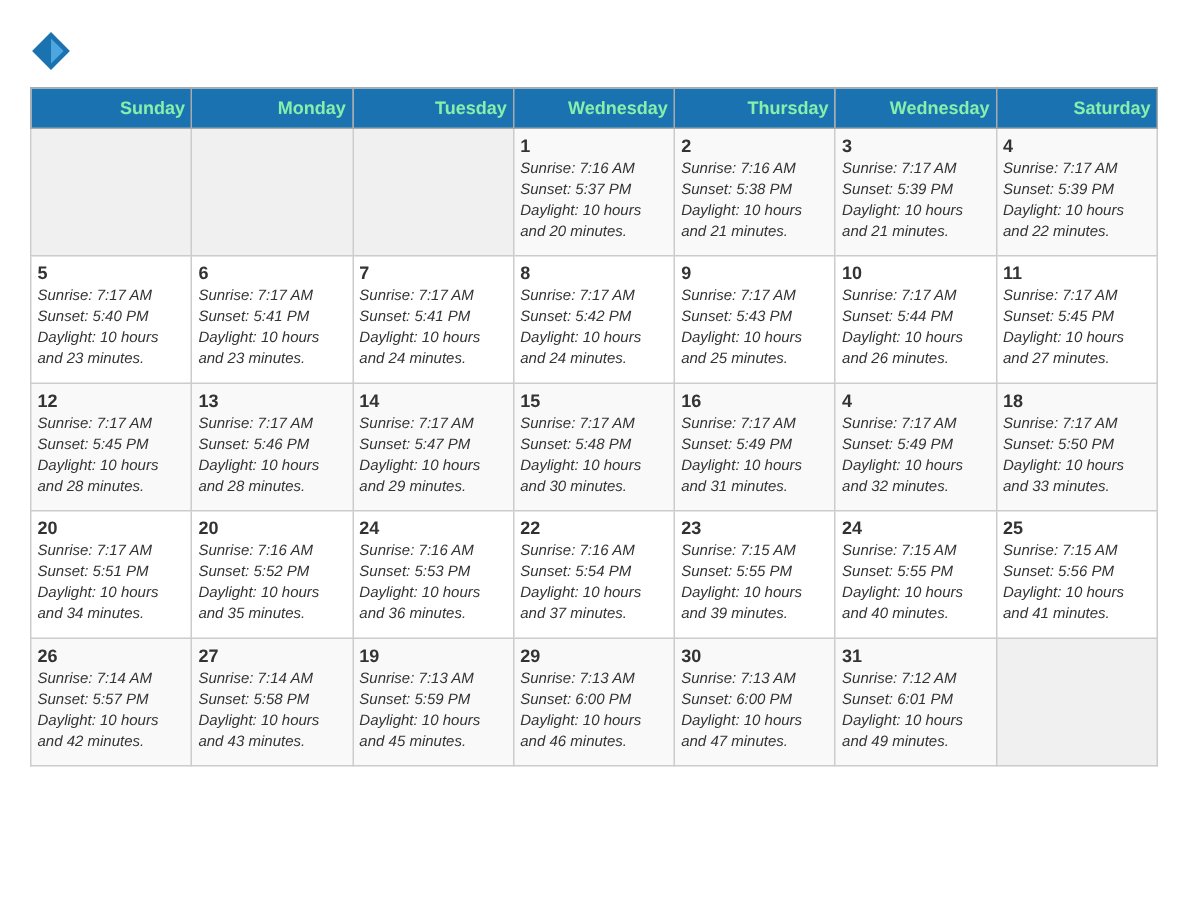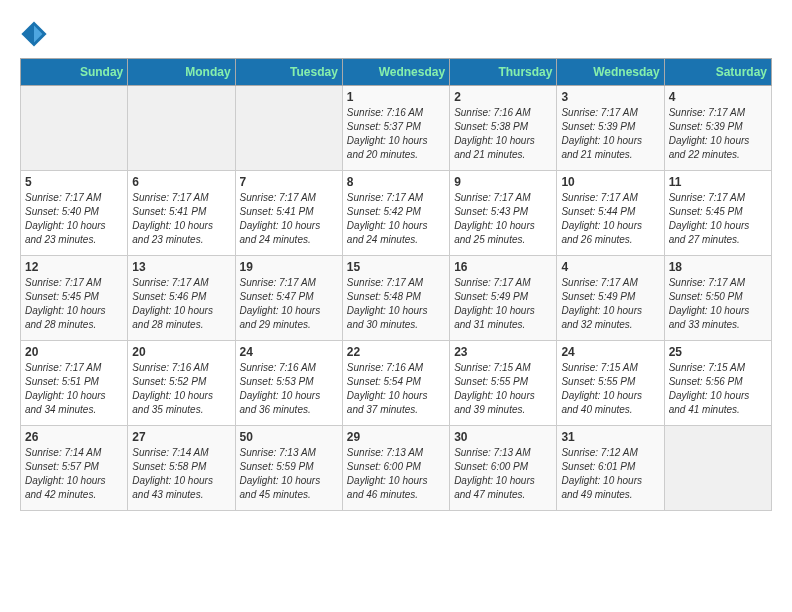--- a/index.html
+++ b/index.html
@@ -213,21 +213,21 @@
 and 28 minutes.</div>
         </td>
         <td>
           <div class="day-num">13</div>
           <div class="day-info" style="white-space: pre-line;">Sunrise: 7:17 AM
 Sunset: 5:46 PM
 Daylight: 10 hours
 and 28 minutes.</div>
         </td>
         <td>
-          <div class="day-num">19</div>
+          <div class="day-num">14</div>
           <div class="day-info" style="white-space: pre-line;">Sunrise: 7:17 AM
 Sunset: 5:47 PM
 Daylight: 10 hours
 and 29 minutes.</div>
         </td>
         <td>
           <div class="day-num">15</div>
           <div class="day-info" style="white-space: pre-line;">Sunrise: 7:17 AM
 Sunset: 5:48 PM
 Daylight: 10 hours
@@ -315,21 +315,21 @@
 and 42 minutes.</div>
         </td>
         <td>
           <div class="day-num">27</div>
           <div class="day-info" style="white-space: pre-line;">Sunrise: 7:14 AM
 Sunset: 5:58 PM
 Daylight: 10 hours
 and 43 minutes.</div>
         </td>
         <td>
-          <div class="day-num">50</div>
+          <div class="day-num">19</div>
           <div class="day-info" style="white-space: pre-line;">Sunrise: 7:13 AM
 Sunset: 5:59 PM
 Daylight: 10 hours
 and 45 minutes.</div>
         </td>
         <td>
           <div class="day-num">29</div>
           <div class="day-info" style="white-space: pre-line;">Sunrise: 7:13 AM
 Sunset: 6:00 PM
 Daylight: 10 hours

